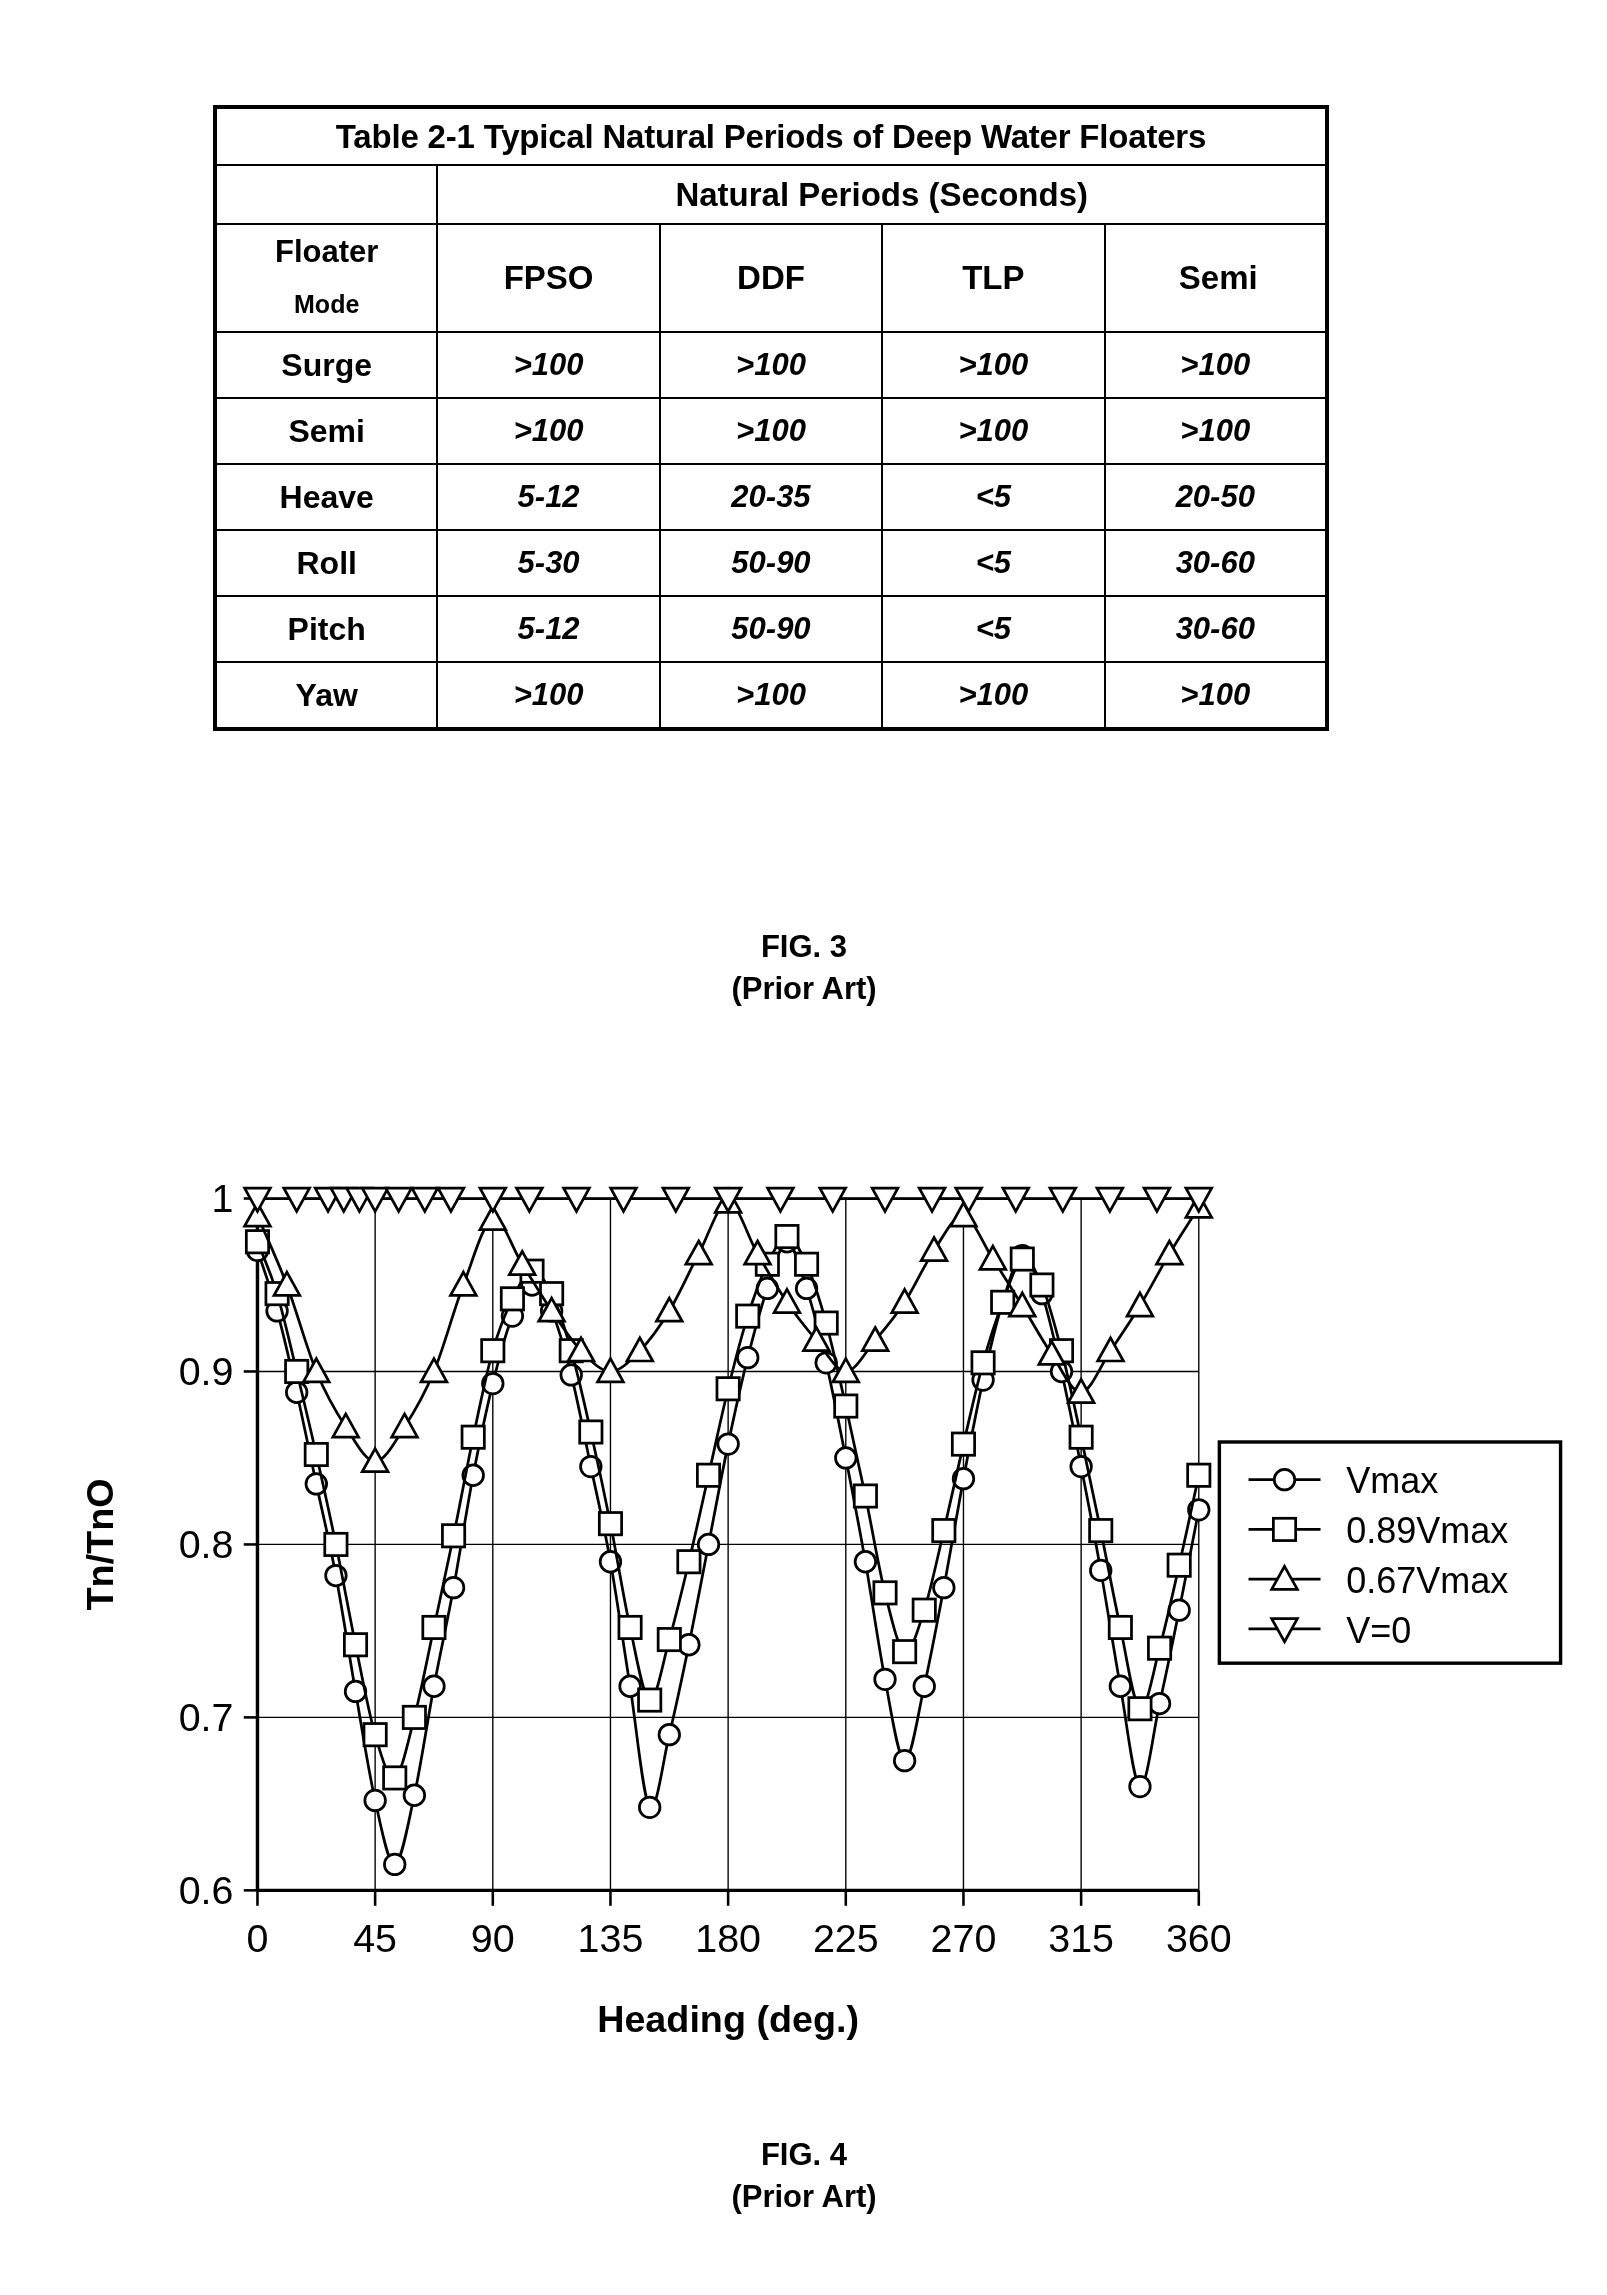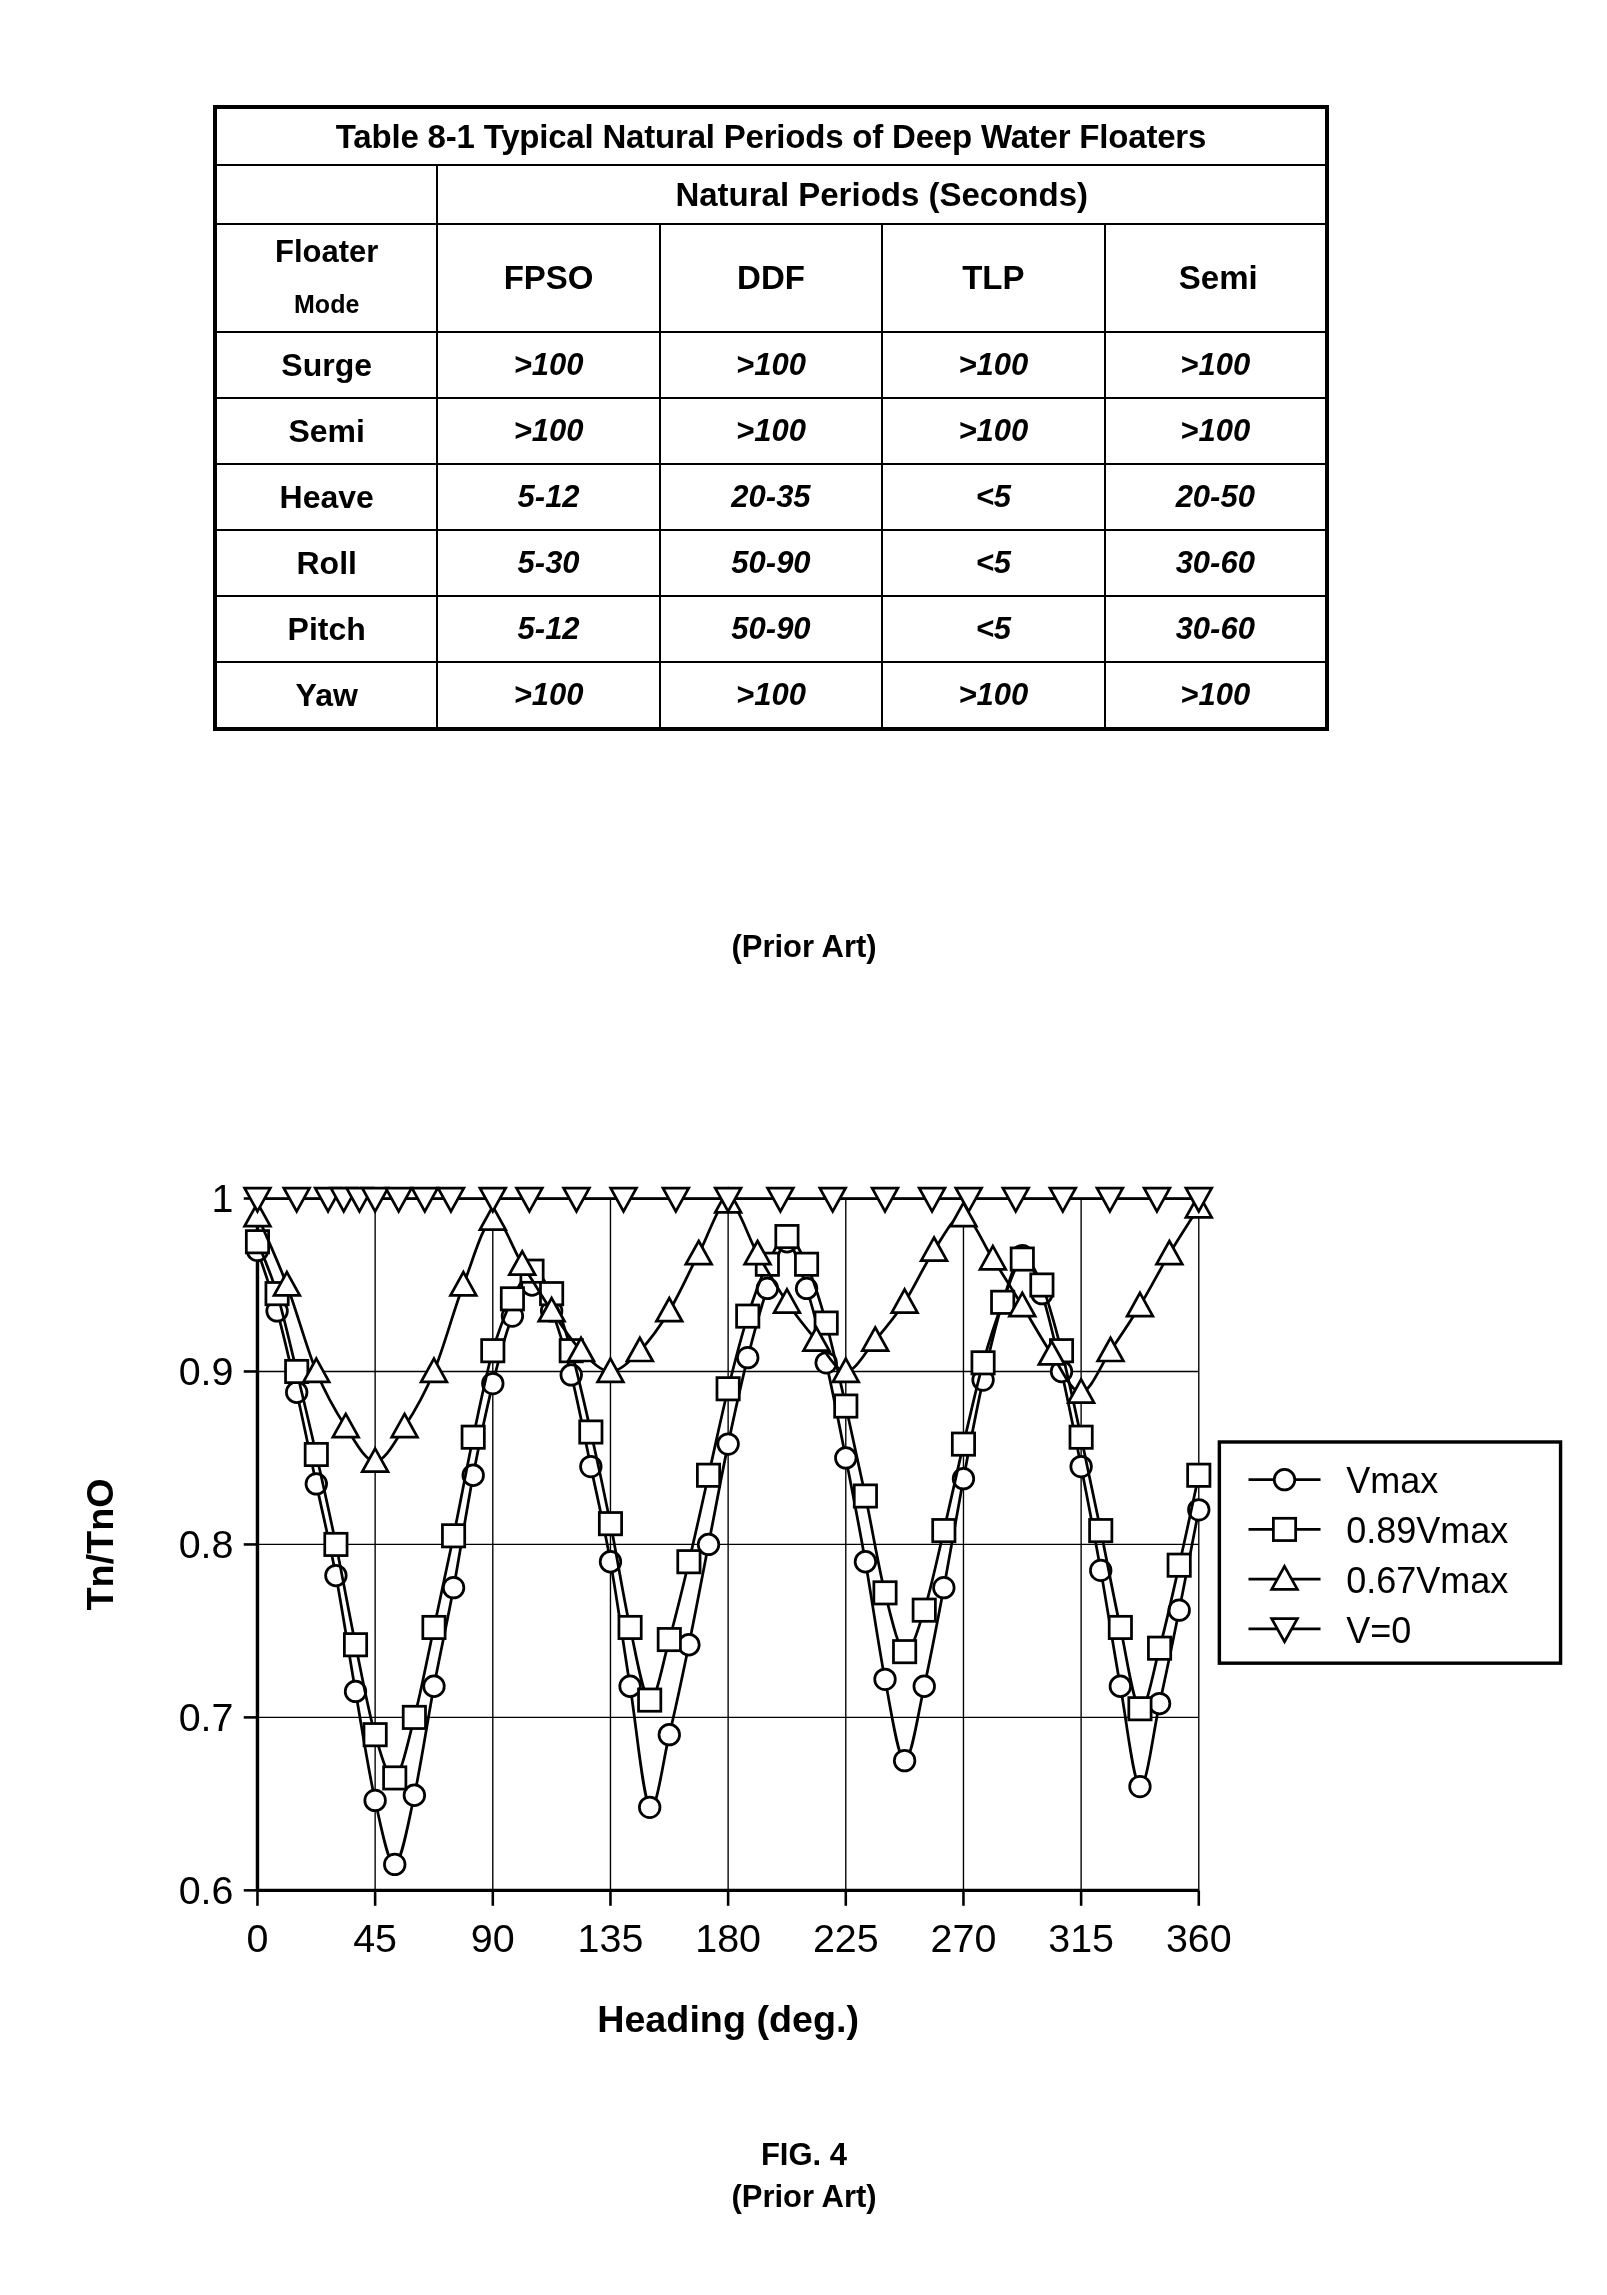--- a/index.html
+++ b/index.html
@@ -131,21 +131,21 @@
   .legend-box { fill: #ffffff; stroke: #000; stroke-width: 4; }
 </style>
 </head>
 <body>
 
 <div id="fig3-block">
   <div id="periods-table-wrap">
     <table class="periods">
       <tbody>
         <tr>
-          <td class="tbl-title" colspan="5">Table 8-1 Typical Natural Periods of Deep Water Floaters</td>
+          <td class="tbl-title" colspan="5">Table 2-1 Typical Natural Periods of Deep Water Floaters</td>
         </tr>
         <tr>
           <td class="blank-corner" rowspan="1" style="width:238px;"></td>
           <td class="nat-periods" colspan="4">Natural Periods (Seconds)</td>
         </tr>
         <tr>
           <td class="floater-lbl">Floater</td>
           <td class="colhead" rowspan="2" style="width:220px;">FPSO</td>
           <td class="colhead" rowspan="2" style="width:220px;">DDF</td>
           <td class="colhead" rowspan="2" style="width:220px;">TLP</td>
@@ -195,20 +195,21 @@
           <td class="cellval">&gt;100</td>
           <td class="cellval">&gt;100</td>
           <td class="cellval">&gt;100</td>
           <td class="cellval">&gt;100</td>
         </tr>
       </tbody>
     </table>
   </div>
 
   <div class="fig-caption" id="fig3-caption">
+    <div>FIG. 3</div>
     <div>(Prior Art)</div>
   </div>
 </div>
 
 <div id="fig4-block">
   <svg id="chart-svg" width="1608" height="2295" viewBox="0 0 1875 2677">
     <g id="chart-root">
         <line x1="300" y1="2205" x2="1398" y2="2205" class="gridline"></line>
         <line x1="300" y1="2003.25" x2="1398" y2="2003.25" class="gridline"></line>
         <line x1="300" y1="1801.5" x2="1398" y2="1801.5" class="gridline"></line>

